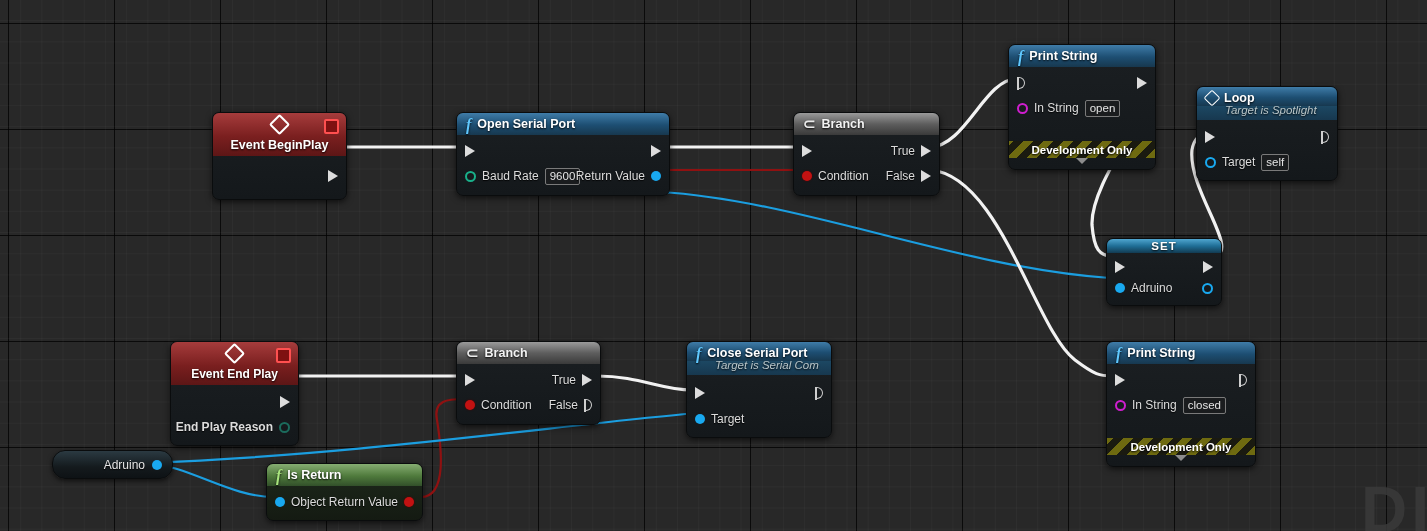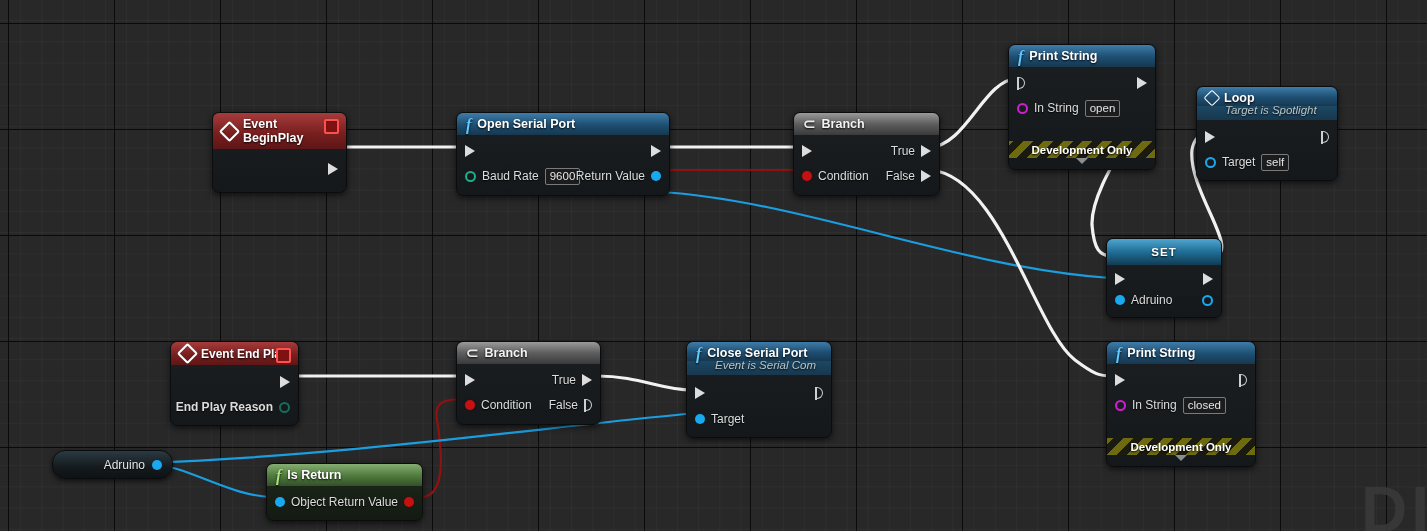--- a/index.html
+++ b/index.html
@@ -26,21 +26,21 @@
         background:linear-gradient(to bottom,#1b1f22 0%,#14181b 100%);
         border:1px solid #0a0c0d;
         box-shadow:0 2px 6px rgba(0,0,0,.65);
         color:#e8e8e8;}
   .hdr{position:relative;border-radius:6px 6px 0 0;padding:4px 9px 4px 9px;
        font-size:12.5px;font-weight:bold;color:#fff;
        text-shadow:0 1px 2px rgba(0,0,0,.95);
        display:flex;align-items:center;gap:6px;line-height:14px;}
   .hdr.fn   {background:linear-gradient(to bottom,#3f7ca8 0%,#1d4e72 55%,#17384f 100%);}
   .hdr.pure {background:linear-gradient(to bottom,#86ad72 0%,#4f7a3c 55%,#32502a 100%);}
-  .hdr.ev   {background:linear-gradient(to bottom,#a63c3c 0%,#7a1f1f 55%,#5d1616 100%);}
+  .hdr.ev   {background:linear-gradient(to bottom,#a63c3c 0%,#7a1f1f 55%,#5d1616 100%);flex-direction:column;}
   .hdr.ctl  {background:linear-gradient(to bottom,#9a9a9a 0%,#5e5e5e 50%,#3a3a3a 100%);
              color:#f2f2f2;}
   .hdr.set  {background:linear-gradient(to bottom,#4fa5cf 0%,#1f6e96 50%,#123b52 100%);
              justify-content:center;}
   .sub{font-size:11.5px;font-style:italic;font-weight:normal;color:#b9c6c9;
        padding:0 9px 4px 28px;margin-top:-2px;
        background:linear-gradient(to bottom,#1d4a66 0%,#17384f 100%);
        text-shadow:0 1px 2px rgba(0,0,0,.9);}
   .body{padding:4px 0 6px 0;position:relative;}
 
@@ -258,21 +258,21 @@
         <span class="l">
           <span class="ring blue"></span>
           <span class="lbl">Target</span>
           <span class="vbox">self</span>
         </span>
       </div>
     </div>
   </div>
 
   <div class="node" style="left:1106px;top:238px;width:114px;">
-    <div class="hdr set" style="padding:6px 9px;font-size:11.5px;letter-spacing:1px;">
+    <div class="hdr set" style="padding:0 9px;font-size:11.5px;letter-spacing:1px;">
       <span>SET</span>
     </div>
     <div class="body">
       <div class="row" style="height:20px;">
         <span class="l">
             <span class="exec"></span>
           </span>
         <span class="r">
             <span class="exec"></span>
           </span>
@@ -336,21 +336,21 @@
         </span>
       </div>
     </div>
   </div>
 
   <div class="node" style="left:686px;top:341px;width:144px;">
     <div class="hdr fn" style="padding-bottom:1px;">
       <span class="ico ico-f">f</span>
       <span>Close Serial Port</span>
     </div>
-    <div class="sub">Event is Serial Com</div>
+    <div class="sub">Target is Serial Com</div>
     <div class="body">
       <div class="row" style="height:28px;">
         <span class="l">
             <span class="exec"></span>
           </span>
         <span class="r">
             <span class="exec hollow"></span>
           </span>
       </div>
       <div class="row" style="height:24px;">

